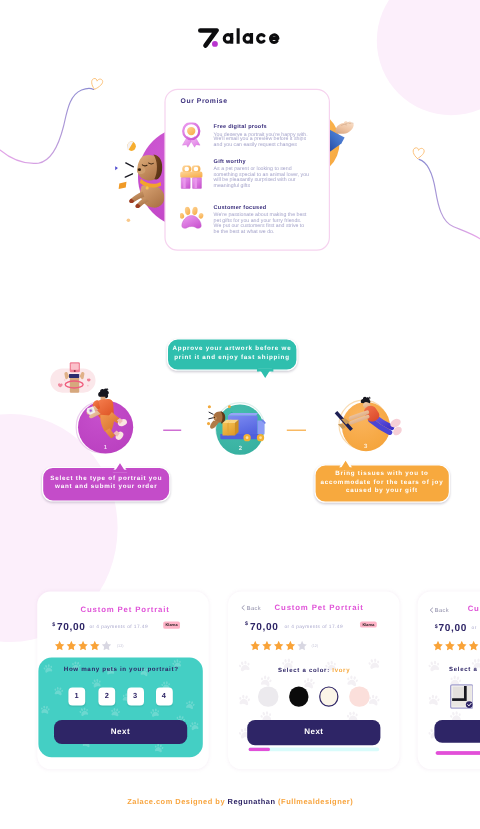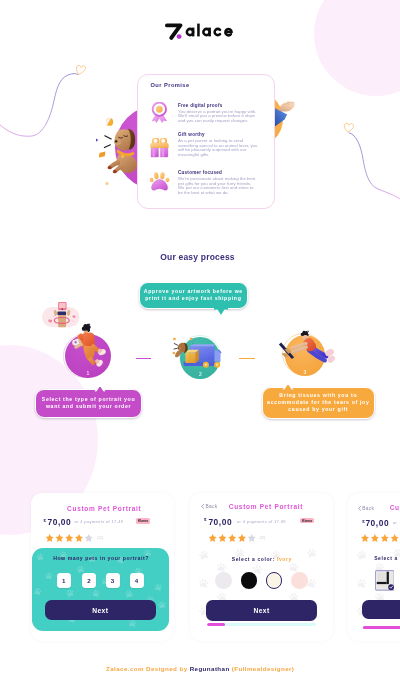--- a/index.html
+++ b/index.html
@@ -268,21 +268,20 @@
         <circle cx="41.5" cy="9.0" r="3.13"></circle>
         <path d="M44.62 4.6 V13.4" stroke-linecap="butt"></path>
         <path d="M55.0 6.8 A3.13 3.13 0 1 0 55.0 11.2" stroke-linecap="round"></path>
         <path d="M66.63 9.0 A3.13 3.13 0 1 0 65.9 11.25" stroke-linecap="round"></path>
         <path d="M60.37 9.0 H66.63" stroke-linecap="butt"></path>
       </g>
     </svg>
 
   </div>
 
-  <div class="abs" id="process-title" data-name="process-section-title">Our easy process</div>
 
   <svg class="abs" id="pet-bubble" style="left:40px;top:300px;width:42px;height:30px" viewBox="0 0 42 30" data-name="pet-photo-bubble-illustration">
     <rect x="1.9" y="7" width="37.7" height="20.2" rx="10.1" fill="#fbe7ea"></rect>
     <path d="M16.0 10.2 c-1.3-0.7 -2.5 0.3 -2.3 1.5 l0.6 3.4 c0.2 1.0 1.3 1.3 1.9 0.5 l1.4-2.0 z" fill="#e0b188"></path>
     <path d="M28.0 10.2 c1.3-0.7 2.5 0.3 2.3 1.5 l-0.6 3.4 c-0.2 1.0 -1.3 1.3 -1.9 0.5 l-1.4-2.0 z" fill="#e0b188"></path>
     <rect x="18.2" y="14.0" width="7.8" height="13.2" rx="1.0" fill="#d6a87d"></rect>
     <rect x="18.1" y="1.9" width="8.5" height="8.4" rx="1.1" fill="#ef7f94"></rect>
     <rect x="19.1" y="2.9" width="6.5" height="5.2" rx="0.6" fill="#fbc2cb"></rect>
     <circle cx="22.3" cy="9.1" r="0.85" fill="#8e2a44"></circle>
     <rect x="17.5" y="11.6" width="8.5" height="3.3" rx="0.5" fill="#2c2c6e"></rect>

